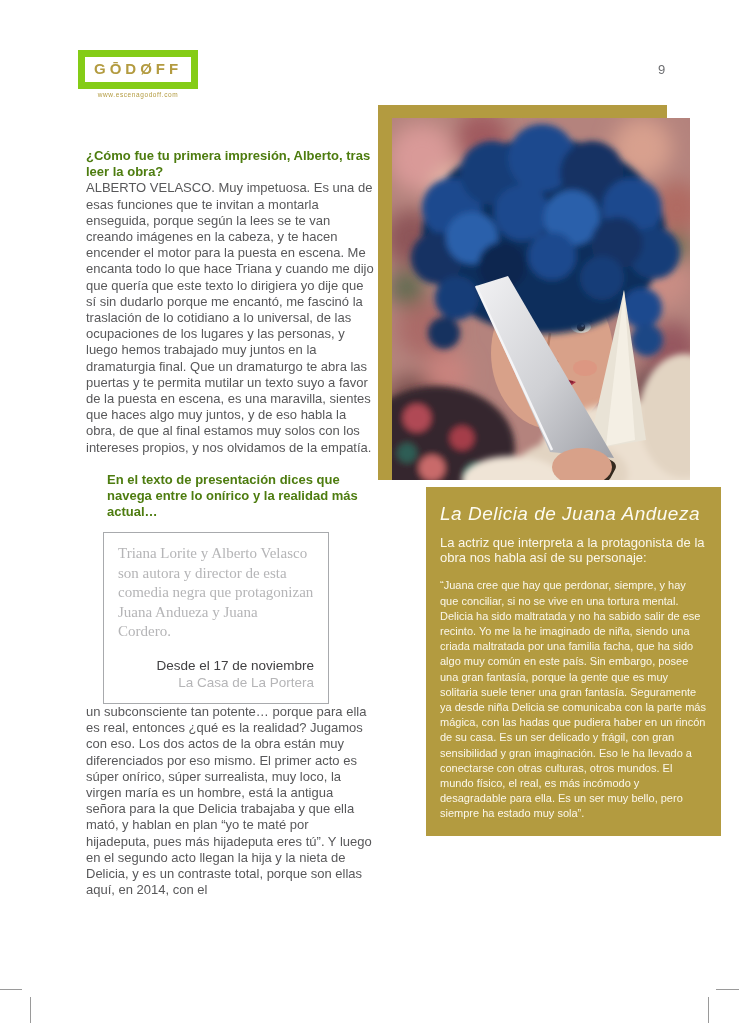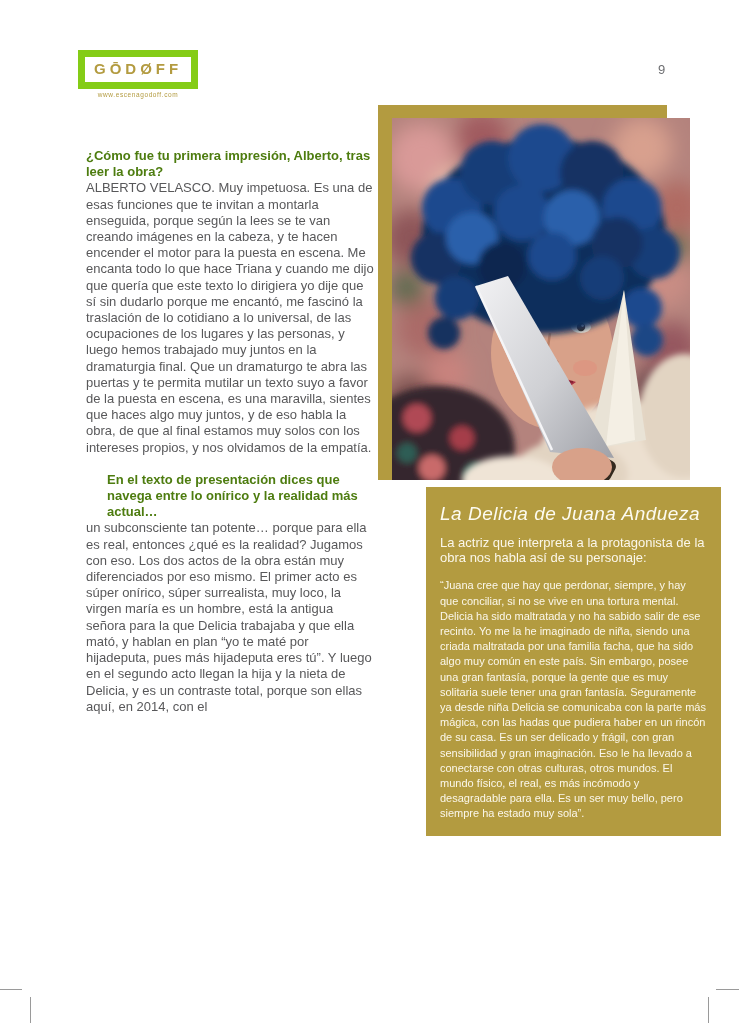--- a/index.html
+++ b/index.html
@@ -56,20 +56,25 @@
     </div>
     <div class="logo-url">www.escenagodoff.com</div>
   </div>
   <div class="page-number">9</div>
 
   <div class="left-col">
     <p class="q-heading">¿Cómo fue tu primera impresión, Alberto, tras leer la obra?</p>
     <p>ALBERTO VELASCO. Muy impetuosa. Es una de esas funciones que te invitan a montarla enseguida, porque según la lees se te van creando imágenes en la cabeza, y te hacen encender el motor para la puesta en escena. Me encanta todo lo que hace Triana y cuando me dijo que quería que este texto lo dirigiera yo dije que sí sin dudarlo porque me encantó, me fascinó la traslación de lo cotidiano a lo universal, de las ocupaciones de los lugares y las personas, y luego hemos trabajado muy juntos en la dramaturgia final. Que un dramaturgo te abra las puertas y te permita mutilar un texto suyo a favor de la puesta en escena, es una maravilla, sientes que haces algo muy juntos, y de eso habla la obra, de que al final estamos muy solos con los intereses propios, y nos olvidamos de la empatía.</p>
     <p class="q-heading second">En el texto de presentación dices que navega entre lo onírico y la realidad más actual…</p>
 
+    <div class="pq-box">
+      <div class="pq-text">Triana Lorite y Alberto Velasco son autora y director de esta comedia negra que protagonizan Juana Andueza y Juana Cordero.</div>
+      <div class="pq-date">Desde el 17 de noviembre</div>
+      <div class="pq-venue">La Casa de La Portera</div>
+    </div>
 
     <p class="after-box">un subconsciente tan potente… porque para ella es real, entonces ¿qué es la realidad? Jugamos con eso. Los dos actos de la obra están muy diferenciados por eso mismo. El primer acto es súper onírico, súper surrealista, muy loco, la virgen maría es un hombre, está la antigua señora para la que Delicia trabajaba y que ella mató, y hablan en plan “yo te maté por hijadeputa, pues más hijadeputa eres tú”. Y luego en el segundo acto llegan la hija y la nieta de Delicia, y es un contraste total, porque son ellas aquí, en 2014, con el</p>
   </div>
 
   <div class="gold-frame"></div>
 
   <svg class="photo" viewBox="0 0 298 362" preserveAspectRatio="none" xmlns="http://www.w3.org/2000/svg">
     <defs>
       <filter id="fb" x="-40%" y="-40%" width="180%" height="180%">
           <feGaussianBlur stdDeviation="10"></feGaussianBlur>

